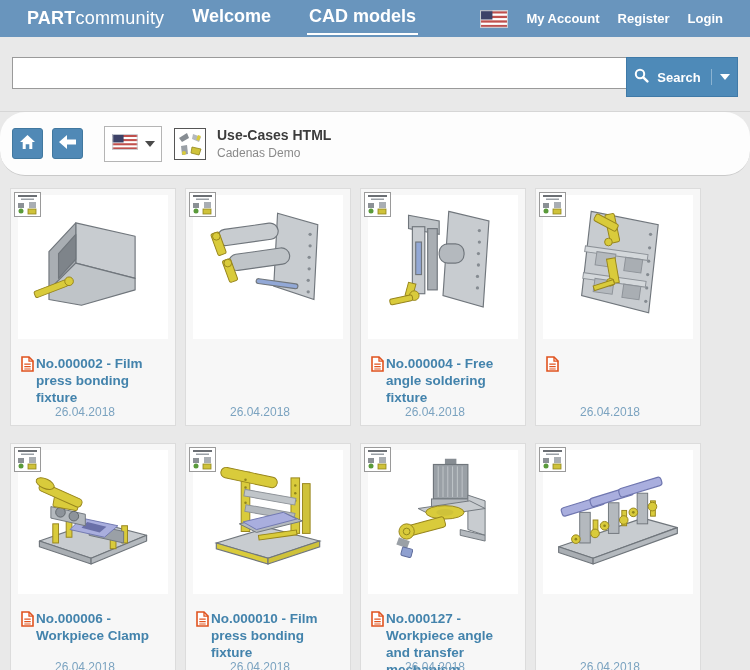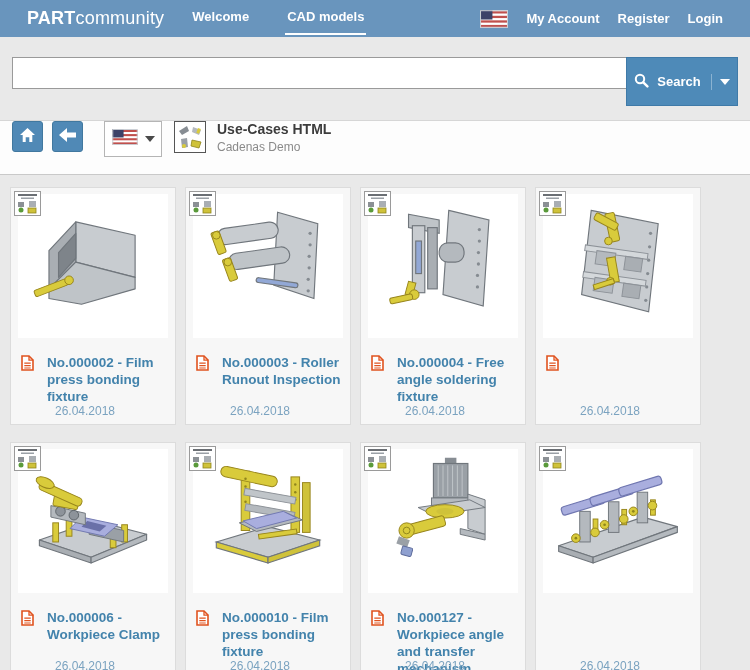--- a/index.html
+++ b/index.html
@@ -5,44 +5,44 @@
   * { margin:0; padding:0; box-sizing:border-box; }
   html,body { width:750px; height:670px; overflow:hidden;
     font-family:"Liberation Sans", sans-serif; background:#e9e9e9; }
 
   
   .header { height:37px; background:#6995bd; display:flex; align-items:center;
     padding:0 27px; }
   .logo { color:#fff; font-size:18px; line-height:37px; letter-spacing:.2px; cursor:pointer; }
   .logo b { font-weight:700; }
   .nav { display:flex; gap:34px; margin-left:26px; height:37px; }
-  .nav-item { display:flex; align-items:center; height:35px; color:#fff; font-size:13px;
+  .nav-item { display:flex; align-items:center; height:35px; color:#fff; font-size:18px;
     font-weight:700; border-bottom:2px solid transparent; cursor:pointer; padding:0 2px; }
   .nav-item.active { border-bottom-color:#fff; }
   .header-right { margin-left:auto; display:flex; align-items:center; gap:18px; }
   .header-link { color:#fff; font-size:13px; font-weight:700; cursor:pointer; }
   .flag-wrap { display:flex; cursor:pointer; }
 
   
   .search-band { background:#e9e9e9; padding:20px 12px 14px; border-bottom:1px solid #d6d6d6; }
   .search-row { display:flex; }
   .search-input { flex:1; height:32px; border:1px solid #9a9a9a; border-right:none;
     padding:0 9px; font-size:14px; font-family:"Liberation Sans",sans-serif; background:#fff; }
-  .search-btn { width:112px; height:49px; background:#4e8ab8; border:1px solid #3f7aa8;
+  .search-btn { width:112px; height:40px; background:#4e8ab8; border:1px solid #3f7aa8;
     display:flex; align-items:center; justify-content:center; gap:8px; color:#fff;
     font-weight:700; font-size:13px; cursor:pointer; font-family:"Liberation Sans",sans-serif; }
   .btn-sep { width:1px; height:16px; background:rgba(255,255,255,.35); margin-left:2px; }
   .caret-down-white { width:0; height:0; border-left:5px solid transparent;
     border-right:5px solid transparent; border-top:6px solid #fff; }
   .caret-down-dark { width:0; height:0; border-left:5px solid transparent;
     border-right:5px solid transparent; border-top:6px solid #4a4a4a; }
 
   
-  .toolbar { background:#fdfdfd; border-bottom:1px solid #c9c9c9; height:54px;
-    display:flex; align-items:flex-start; padding:0 12px; }
+  .toolbar { background:#fdfdfd; border-bottom:1px solid #c9c9c9; height:64px;
+    display:flex; align-items:center; padding:0 12px;border-radius:25px; }
   .tool-btn { width:31px; height:31px; background:#5089b6; border:1px solid #41789f;
     border-radius:3px; display:flex; align-items:center; justify-content:center;
     margin-right:9px; cursor:pointer; }
   .flag-select { margin-left:12px; width:58px; height:36px; background:#fff;
     border:1px solid #b5b5b5; display:flex; align-items:center; justify-content:center;
     gap:7px; cursor:pointer; }
   .catalog-thumb { margin-left:12px; width:32px; height:32px; border:1px solid #555;
     background:#fff; display:flex; align-items:center; justify-content:center; cursor:pointer; }
   .title-block { margin-left:11px; }
   .cat-title { font-size:14px; font-weight:700; color:#3c3c3c; }
@@ -50,21 +50,21 @@
 
   
   .content { padding:12px 10px 0; display:grid; grid-template-columns:repeat(4,166px);
     column-gap:9px; row-gap:17px; }
   .card { position:relative; width:166px; height:238px; background:#f7f7f7;
     border:1px solid #dcdcdc; }
   .card-img { position:absolute; top:6px; left:7px; right:7px; height:144px; background:#fff;
     display:flex; align-items:center; justify-content:center; cursor:pointer; }
   .badge { position:absolute; top:3px; left:3px; width:27px; height:25px; background:#fff;
     border:1px solid #9a9a9a; z-index:2; display:flex; align-items:center; justify-content:center; }
-  .card-title { position:absolute; top:166px; left:10px; right:5px; display:flex; gap:13px;
+  .card-title { position:absolute; top:166px; left:10px; right:5px; display:flex; gap:2px;
     font-size:13.5px; font-weight:600; color:#4383ac; line-height:17px; cursor:pointer; }
   .card-title .doc-ic { flex-shrink:0; margin-top:1px; }
   .card-date { position:absolute; bottom:6px; left:0; right:16px; text-align:center;
     font-size:12px; color:#7ba3c0; }
 </style>
 </head>
 <body>
 
 <div class="header">
   <div class="logo"><b>PART</b><span>community</span></div>
@@ -225,30 +225,20 @@
               <rect x="58" y="84" width="44" height="5" rx="2.5" fill="#92a8d6" transform="rotate(8 58 84)"></rect>
             </g>
             <g fill="#d9cb3b" stroke="#97851c">
               <rect x="10" y="38" width="9" height="24" rx="2" transform="rotate(-20 10 38)"></rect>
               <circle cx="16" cy="40" r="4"></circle>
               <rect x="22" y="66" width="9" height="24" rx="2" transform="rotate(-20 22 66)"></rect>
               <circle cx="28" cy="68" r="4"></circle>
             </g>
           </svg></span>
     </div>
-    <div class="card-title">
-      <span class="doc-ic">
-        <svg width="13" height="16" viewBox="0 0 13 16">
-            <path d="M1 1h7l4 4v10H1z" fill="#fff" stroke="#e0531f" stroke-width="1.6"></path>
-            <path d="M8 1v4.2h4.2" fill="none" stroke="#e0531f" stroke-width="1.3"></path>
-            <path d="M3.3 8.2h6.4M3.3 10.6h6.4M3.3 13h6.4" stroke="#e0531f" stroke-width="1.2"></path>
-          </svg>
-      </span>
-      <span>No.000003 - Roller Runout Inspection</span>
-    </div>
     <div class="card-date">26.04.2018</div>
   </div>
 
   <div class="card">
     <div class="badge">
       <svg width="25" height="23" viewBox="0 0 25 23">
         <rect x="3" y="2" width="19" height="2" fill="#6b6f74"></rect>
         <rect x="6" y="5.5" width="13" height="1.5" fill="#9aa0a6"></rect>
         <rect x="3" y="10" width="6" height="5" fill="#8b9095"></rect>
         <rect x="14" y="9" width="7" height="6" fill="#a9aeb3"></rect>

